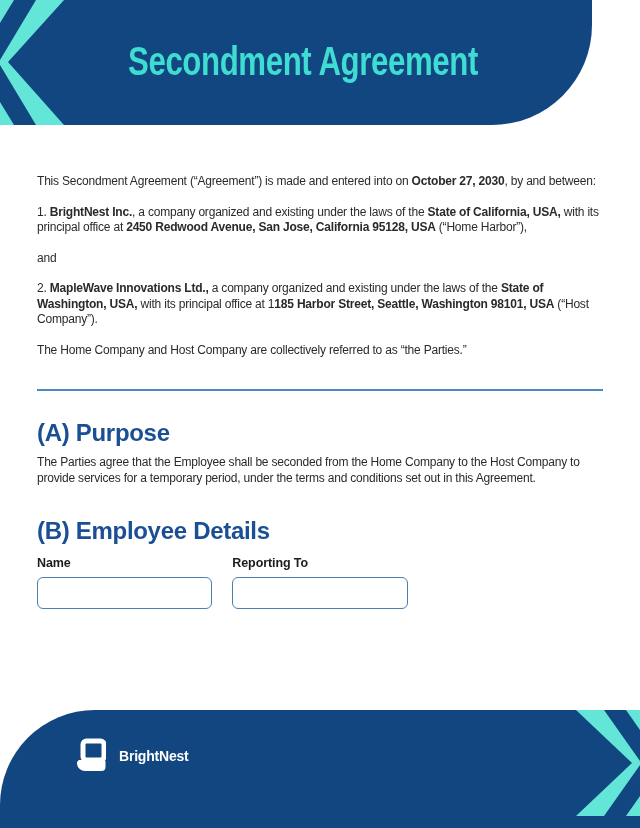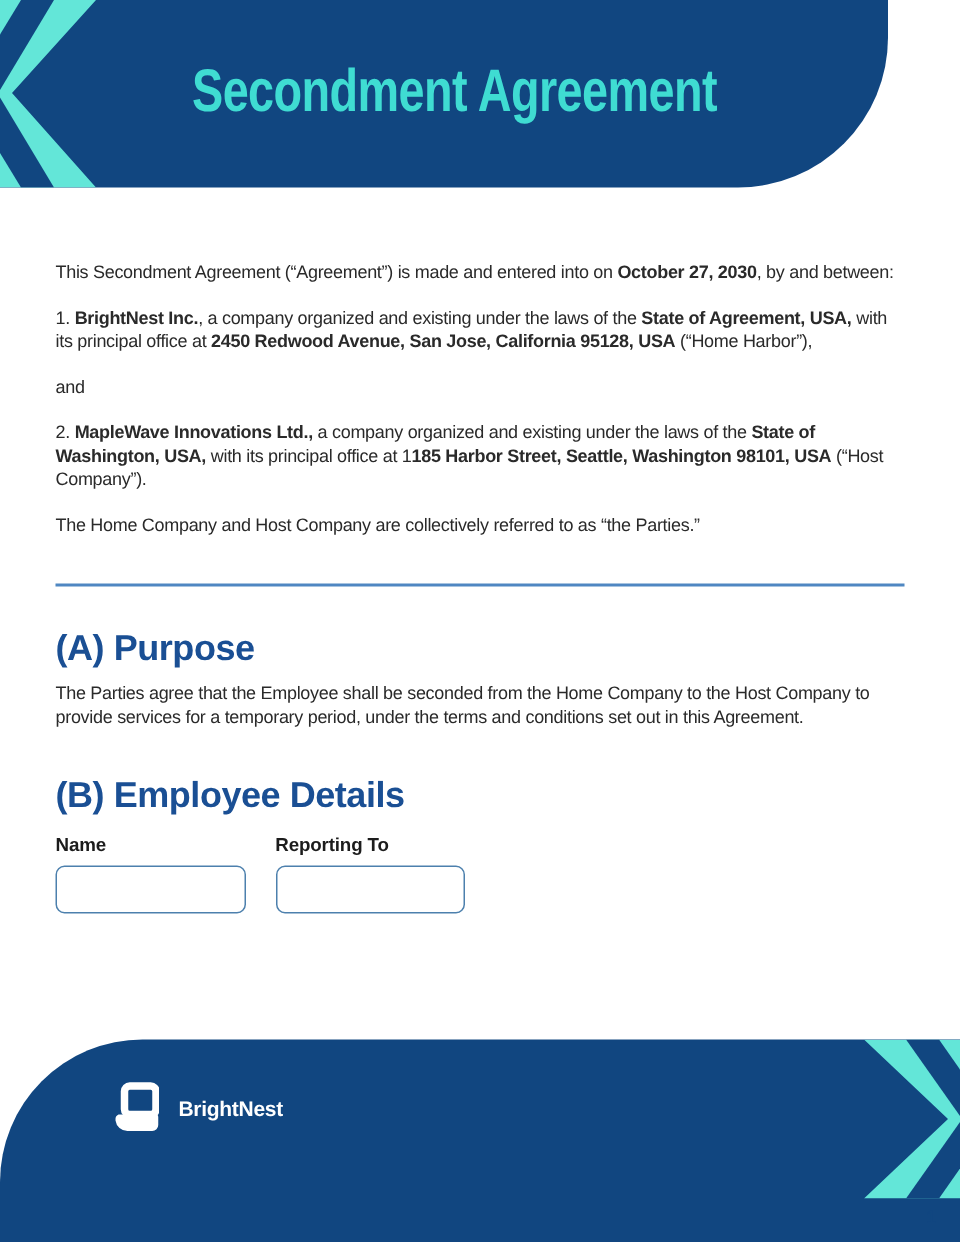--- a/index.html
+++ b/index.html
@@ -54,40 +54,40 @@
   h2.section-title{
     font-size:24px;font-weight:700;letter-spacing:-0.3px;
     color:var(--heading_blue);
   }
   .section-a h2{margin-top:28px;}
   .section-a p{margin-top:8px;}
   .section-b h2{margin-top:31px;}
   .form-grid{
     margin-top:11px;
     display:grid;
-    grid-template-columns:1fr 1fr 1fr 1fr;
+    grid-template-columns:1fr 1fr 1fr;
     column-gap:22px;row-gap:19px;gap:20px;
   }
   .field label{
     display:block;
     font-size:12.5px;font-weight:700;letter-spacing:-0.1px;
     color:#1c1c1c;
   }
   .field input{
     display:block;width:100%;height:32px;margin-top:7px;
     border:1.5px solid var(--input_border);
     border-radius:6px;background:#fff;
     font-family:"Liberation Sans", sans-serif;
     font-size:13px;padding:0 9px;color:var(--body_text);
     outline:none;
   }
   
   .footer{
     position:absolute;bottom:0;left:0;
-    width:640px;height:135px;
+    width:640px;height:118px;
     background:var(--navy);
     border-top-left-radius:95px;
     overflow:hidden;
   }
   .footer .chevrons{position:absolute;top:0;right:0;display:block;}
   .brand{
     position:absolute;left:75px;top:28px;
     display:flex;align-items:center;
   }
   .brand-name{
@@ -109,21 +109,21 @@
       <polygon points="0,0 64,0 8,62 64,125 0,125" fill="var(--teal)"></polygon>
       <polygon points="14,0 36,0 0,60 0,23" fill="var(--navy)"></polygon>
       <polygon points="14,125 36,125 0,65 0,102" fill="var(--navy)"></polygon>
     </svg>
     <div class="doc-title">Secondment Agreement</div>
   </div>
 
   <div class="content">
 
     <p class="first"><span>This Secondment Agreement (“Agreement”) is made and entered into on </span><b>October 27, 2030</b><span>, by and between:</span></p>
-    <p><span>1. </span><b>BrightNest Inc.</b><span>, a company organized and existing under the laws of the </span><b>State of Agreement, USA,</b><span> with its principal office at </span><b>2450 Redwood Avenue, San Jose, California 95128, USA</b><span> (“Home Harbor”),</span></p>
+    <p><span>1. </span><b>BrightNest Inc.</b><span>, a company organized and existing under the laws of the </span><b>State of California, USA,</b><span> with its principal office at </span><b>2450 Redwood Avenue, San Jose, California 95128, USA</b><span> (“Home Harbor”),</span></p>
     <p><span>and</span></p>
     <p><span>2. </span><b>MapleWave Innovations Ltd.,</b><span> a company organized and existing under the laws of the </span><b>State of Washington, USA,</b><span> with its principal office at 1</span><b>185 Harbor Street, Seattle, Washington 98101, USA</b><span> (“Host Company”).</span></p>
     <p><span>The Home Company and Host Company are collectively referred to as “the Parties.”</span></p>
 
     <hr class="divider">
 
     <div class="section-a">
       <h2 class="section-title">(A) Purpose</h2>
       <p>The Parties agree that the Employee shall be seconded from the Home Company to the Host Company to provide services for a temporary period, under the terms and conditions set out in this Agreement.</p>
     </div>

